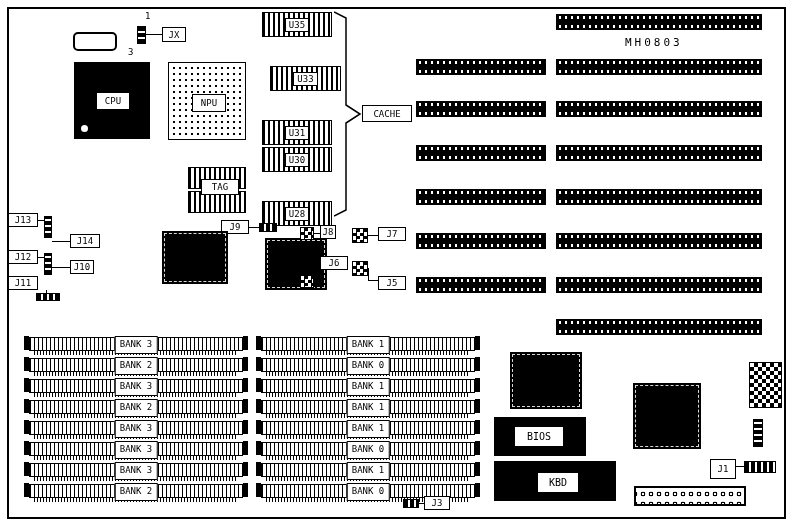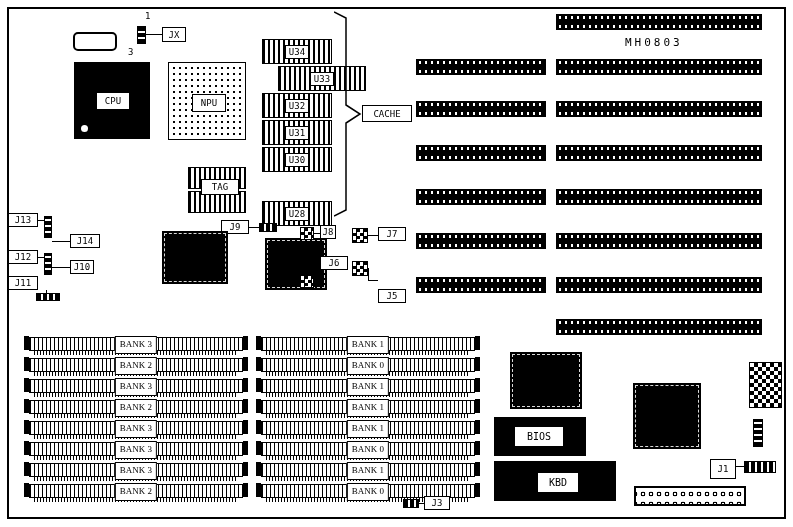--- a/index.html
+++ b/index.html
@@ -17,21 +17,21 @@
   .hdrh{border:1px solid #000;background:repeating-linear-gradient(90deg,#000 0 4px,#fff 4px 6px);}
   .checker{border:1px solid #000;background:repeating-conic-gradient(#000 0 25%,#fff 0 50%);background-size:7px 7px;}
   .bigchecker{border:1px solid #000;background:repeating-conic-gradient(#000 0 25%,#fff 0 50%);background-size:8px 8px;}
   .pga{border:1px solid #000;background-color:#fff;background-image:radial-gradient(circle,#000 1.1px,transparent 1.5px);background-size:6px 6px;background-position:2px 2px;}
   .chip{border:1px solid #000;background:repeating-linear-gradient(90deg,#000 0 2px,#fff 2px 5px);display:flex;align-items:center;justify-content:center;}
   .chiplbl{background:#fff;border:1px solid #000;font-size:9px;padding:0 3px;line-height:12px;}
   .cpulbl{position:absolute;background:#fff;border:1px solid #000;font-size:9px;display:flex;align-items:center;justify-content:center;}
   .slot{position:absolute;height:16px;background:#000;}
   .slot::before,.slot::after{content:"";position:absolute;left:3px;right:3px;height:3px;background:repeating-linear-gradient(90deg,#fff 0 2px,transparent 2px 6px);}
   .slot::before{top:2px}.slot::after{bottom:2px}
-  .simm{position:absolute;height:20px;font-family:Liberation Serif, serif;}
+  .simm{position:absolute;height:20px;}
   .simm .bar{position:absolute;left:3px;right:3px;top:1px;height:12px;border:1px solid #000;background:repeating-linear-gradient(90deg,#000 0 1px,#fff 1px 4px);}
   .simm .bar2{position:absolute;left:8px;right:8px;bottom:1px;height:4px;background:repeating-linear-gradient(90deg,#000 0 1px,#fff 1px 3px);}
   .simm .cap{position:absolute;width:5px;height:14px;background:#000;top:0;}
   .simm .cap.l{left:-2px}.simm .cap.r{right:-2px}
   .simm .blabel{position:absolute;left:50%;top:0;transform:translateX(-50%);height:16px;line-height:14px;padding:0 4px;background:#fff;border:1px solid #000;font-size:9px;white-space:nowrap;}
   .pinfield{border:2px solid #000;background-image:radial-gradient(circle,transparent 1px,#000 1.2px 2.2px,transparent 2.6px);background-size:8px 10px;background-position:3px 1px;background-color:#fff;}
   .model{font-size:11px;letter-spacing:3px;}
   .cpudot{position:absolute;left:7px;bottom:7px;width:7px;height:7px;border-radius:50%;background:#fff;}
 </style>
 </head>
@@ -50,28 +50,25 @@
   <div class="abs pga" style="left:168px;top:62px;width:78px;height:78px">
     <div class="cpulbl" style="left:23px;top:31px;width:32px;height:16px">NPU</div>
   </div>
 
   <div class="abs blk" style="left:74px;top:62px;width:76px;height:77px">
     <div class="cpudot"></div>
     <div class="cpulbl" style="left:22px;top:30px;width:32px;height:16px">CPU</div>
   </div>
 
   <div class="abs" style="left:262px;top:12px;width:70px;height:216px">
-    <div class="abs chip" style="left:0;top:27px;width:70px;height:25px">
-        <span class="chiplbl">U34</span>
-      </div>
-    <div class="abs chip" style="left:16px;top:54px;width:88px;height:25px">
+    <div class="abs chip" style="left:0;top:0px;width:70px;height:25px">
+        <span class="chiplbl">U35</span>
+      </div>
+    <div class="abs chip" style="left:8px;top:54px;width:71px;height:25px">
         <span class="chiplbl">U33</span>
-      </div>
-    <div class="abs chip" style="left:0;top:81px;width:70px;height:25px">
-        <span class="chiplbl">U32</span>
       </div>
     <div class="abs chip" style="left:0;top:108px;width:70px;height:25px">
         <span class="chiplbl">U31</span>
       </div>
     <div class="abs chip" style="left:0;top:135px;width:70px;height:25px">
         <span class="chiplbl">U30</span>
       </div>
     <div class="abs chip" style="left:0;top:189px;width:70px;height:25px">
         <span class="chiplbl">U28</span>
       </div>
@@ -115,21 +112,21 @@
   <div class="abs wire" style="left:368px;top:235px;width:10px;height:1px"></div>
   <div class="abs lbl" style="left:378px;top:227px;width:28px;height:14px">J7</div>
 
   <div class="abs checker" style="left:300px;top:275px;width:14px;height:13px"></div>
   <div class="abs wire" style="left:314px;top:281px;width:6px;height:1px"></div>
   <div class="abs lbl" style="left:320px;top:256px;width:28px;height:14px">J6</div>
 
   <div class="abs checker" style="left:352px;top:261px;width:16px;height:15px"></div>
   <div class="abs wire" style="left:368px;top:268px;width:1px;height:13px"></div>
   <div class="abs wire" style="left:368px;top:280px;width:10px;height:1px"></div>
-  <div class="abs lbl" style="left:378px;top:289px;width:28px;height:14px">J5</div>
+  <div class="abs lbl" style="left:378px;top:276px;width:28px;height:14px">J5</div>
 
   <div class="slot" style="left:556px;top:14px;width:206px"></div>
   <div class="abs model" style="left:625px;top:36px">MH0803</div>
   <div class="slot" style="left:416px;top:59px;width:130px"></div>
   <div class="slot" style="left:556px;top:59px;width:206px"></div>
   <div class="slot" style="left:416px;top:101px;width:130px"></div>
   <div class="slot" style="left:556px;top:101px;width:206px"></div>
   <div class="slot" style="left:416px;top:145px;width:130px"></div>
   <div class="slot" style="left:556px;top:145px;width:206px"></div>
   <div class="slot" style="left:416px;top:189px;width:130px"></div>

